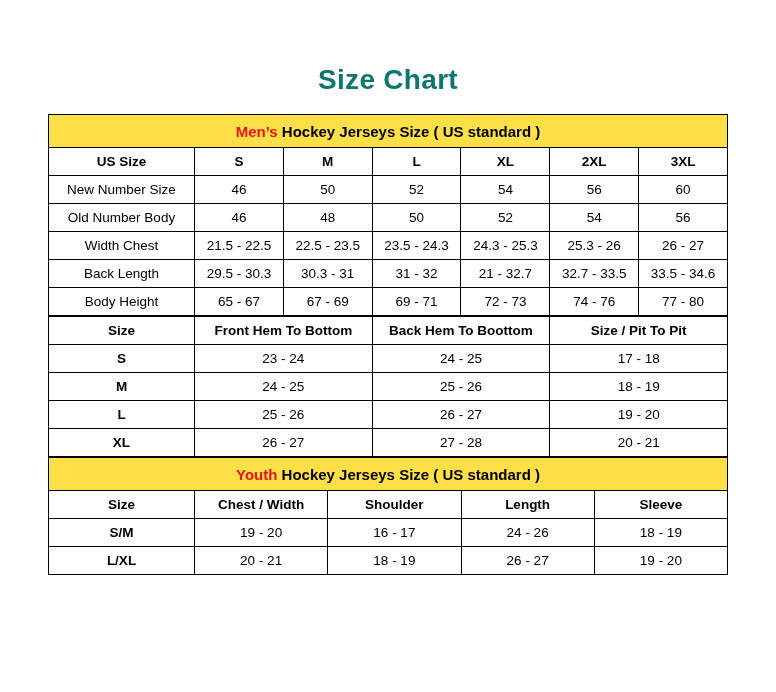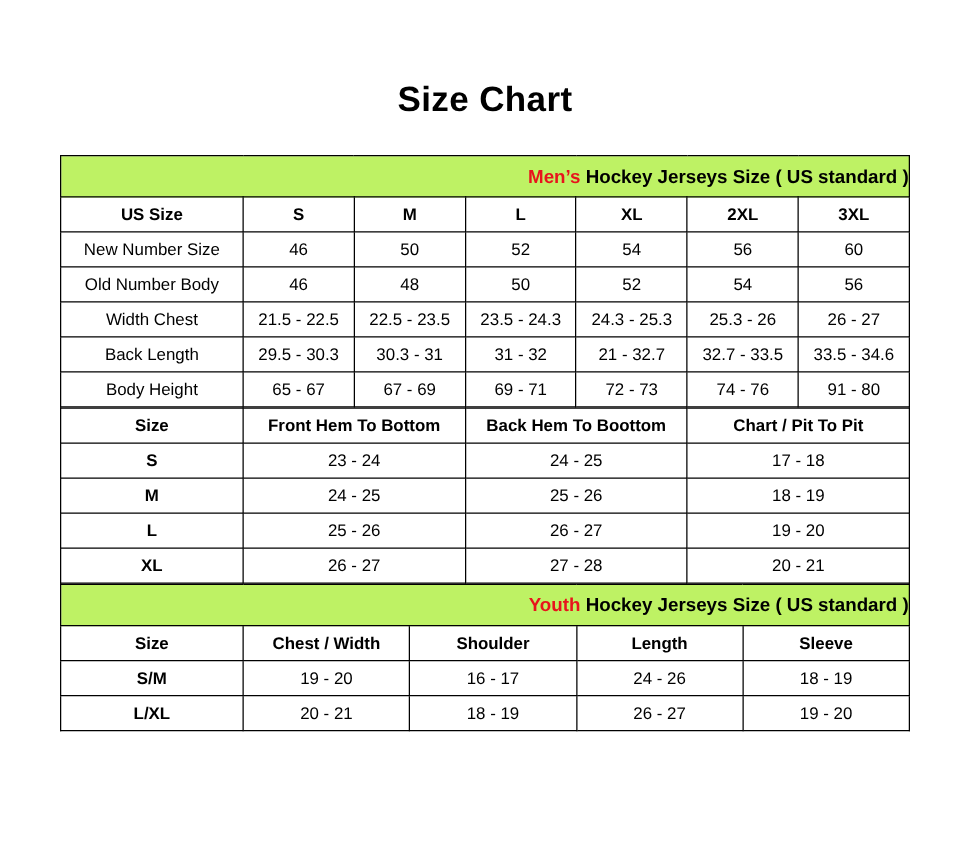--- a/index.html
+++ b/index.html
@@ -16,25 +16,25 @@
   }
   .page {
     width: 776px;
     height: 692px;
     box-sizing: border-box;
     padding: 0;
     position: relative;
   }
   .title {
     text-align: center;
-    color: #000000;
+    color: #0f766e;
     font-size: 28px;
     font-weight: bold;
     padding-top: 64px;
-    padding-bottom: 28px;
+    padding-bottom: 18px;
     letter-spacing: 0.3px;
   }
   .tables-wrap {
     width: 680px;
     margin: 0 auto;
   }
   table {
     width: 100%;
     border-collapse: collapse;
     table-layout: fixed;
@@ -42,25 +42,24 @@
   td, th {
     border: 1px solid #000000;
     font-size: 13.5px;
     text-align: center;
     vertical-align: middle;
     padding: 0;
     height: 27px;
     font-weight: normal;
   }
   .banner td {
-    background: #bef264;
+    background: #fde047;
     font-weight: bold;
     font-size: 15px;
     height: 32px;
-    text-align: right;
   }
   .banner .accent {
     color: #e8141c;
   }
   .hdr td {
     font-weight: bold;
   }
   .rowlabel {
     font-weight: normal;
   }
@@ -140,38 +139,38 @@
           <td>32.7 - 33.5</td>
           <td>33.5 - 34.6</td>
         </tr>
         <tr>
           <td class="rowlabel">Body Height</td>
           <td>65 - 67</td>
           <td>67 - 69</td>
           <td>69 - 71</td>
           <td>72 - 73</td>
           <td>74 - 76</td>
-          <td>91 - 80</td>
+          <td>77 - 80</td>
         </tr>
       </tbody>
     </table>
 
     <table class="women">
       <colgroup>
         <col class="c0">
           <col>
           <col>
           <col>
       </colgroup>
       <tbody>
         <tr class="hdr">
           <td>Size</td>
           <td>Front Hem To Bottom</td>
           <td>Back Hem To Boottom</td>
-          <td>Chart / Pit To Pit</td>
+          <td>Size / Pit To Pit</td>
         </tr>
         <tr>
           <td class="boldcell">S</td>
           <td>23 - 24</td>
           <td>24 - 25</td>
           <td>17 - 18</td>
         </tr>
         <tr>
           <td class="boldcell">M</td>
           <td>24 - 25</td>

